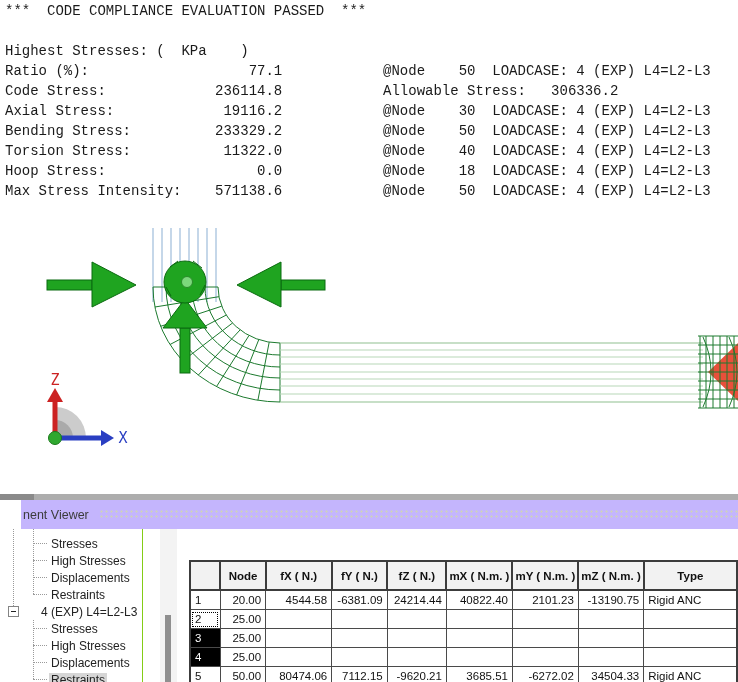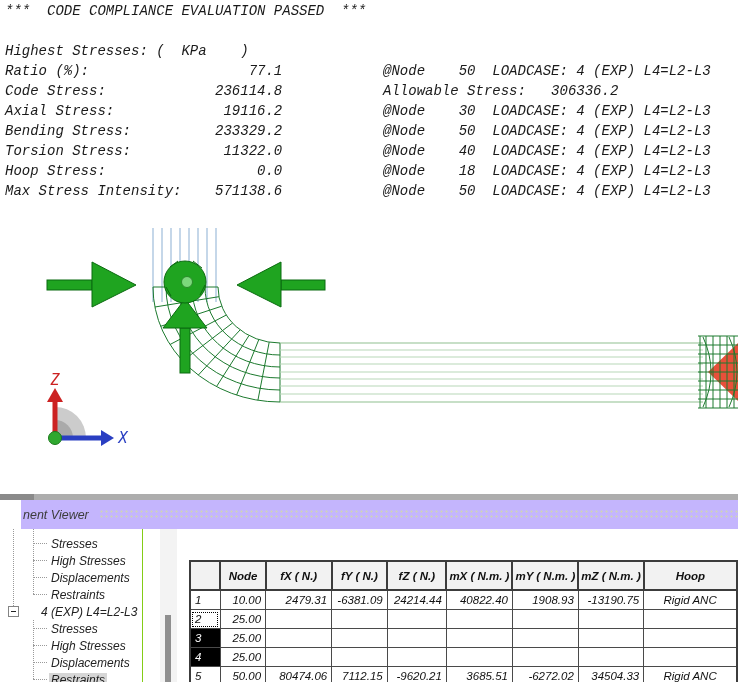--- a/index.html
+++ b/index.html
@@ -1,17 +1,17 @@
 <!DOCTYPE html>
 <html><head>
 <meta charset="utf-8">
 <style>
   html,body{margin:0;padding:0;background:#fff;}
   .screen{position:relative;width:738px;height:682px;background:#ffffff;overflow:hidden;
-          font-family:"Liberation Sans",sans-serif;font-style:italic;}
+          font-family:"Liberation Sans",sans-serif;}
   
   .report{position:absolute;left:5px;top:1px;margin:0;
           font-family:"Liberation Mono",monospace;font-size:14px;line-height:20px;
           color:#1a1a1a;white-space:pre;}
   
   .viewport{position:absolute;left:0;top:195px;}
   
   .splitter{position:absolute;left:0;top:494px;width:738px;height:6px;background:#adadad;}
   .splitter .cap{position:absolute;left:0;top:0;width:34px;height:6px;background:#8a8a8a;}
   
@@ -47,21 +47,21 @@
   table.grid{border-collapse:collapse;table-layout:fixed;font-size:11.5px;color:#111;
              border:2px solid #3c3c3c;background:#fff;}
   table.grid th{border:2px solid #3c3c3c;background:#f2f2f2;font-weight:bold;height:27px;
                 padding:0 2px;text-align:center;overflow:hidden;white-space:nowrap;}
   table.grid td{border:1px solid #4a4a4a;height:18px;padding:0 4px;overflow:hidden;
                 white-space:nowrap;background:#fff;}
   td.rh{background:#ececec;text-align:left;padding-left:3px;}
   td.rh.on{background:#000;color:#fff;}
   td.rh.focus{outline:1px dotted #000;outline-offset:-3px;}
   td.num{text-align:right;}
-  td.typ{text-align:center;}
+  td.typ{text-align:left;}
   td.sel{background:#000;color:#fff;}
 </style>
 </head>
 <body>
 
 <div class="screen">
 
   <pre class="report">***  CODE COMPLIANCE EVALUATION PASSED  ***
 
 Highest Stresses: (  KPa    )
@@ -237,30 +237,30 @@
       <tbody>
           <tr>
         <th></th>
         <th>Node</th>
         <th>fX ( N.)</th>
         <th>fY ( N.)</th>
         <th>fZ ( N.)</th>
         <th>mX ( N.m. )</th>
         <th>mY ( N.m. )</th>
         <th>mZ ( N.m. )</th>
-        <th>Hoop</th>
+        <th>Type</th>
       </tr>
       <tr>
         <td class="rh">1</td>
-        <td class="num">10.00</td>
-        <td class="num">2479.31</td>
+        <td class="num">20.00</td>
+        <td class="num">4544.58</td>
         <td class="num">-6381.09</td>
         <td class="num">24214.44</td>
         <td class="num">40822.40</td>
-        <td class="num">1908.93</td>
+        <td class="num">2101.23</td>
         <td class="num">-13190.75</td>
         <td class="typ">Rigid ANC</td>
       </tr>
       <tr>
         <td class="rh focus">2</td>
         <td class="num">25.00</td>
         <td class="num sel">0.00</td>
         <td class="num sel">-0.00</td>
         <td class="num sel">-8927.25</td>
         <td class="num sel">0.00</td>

